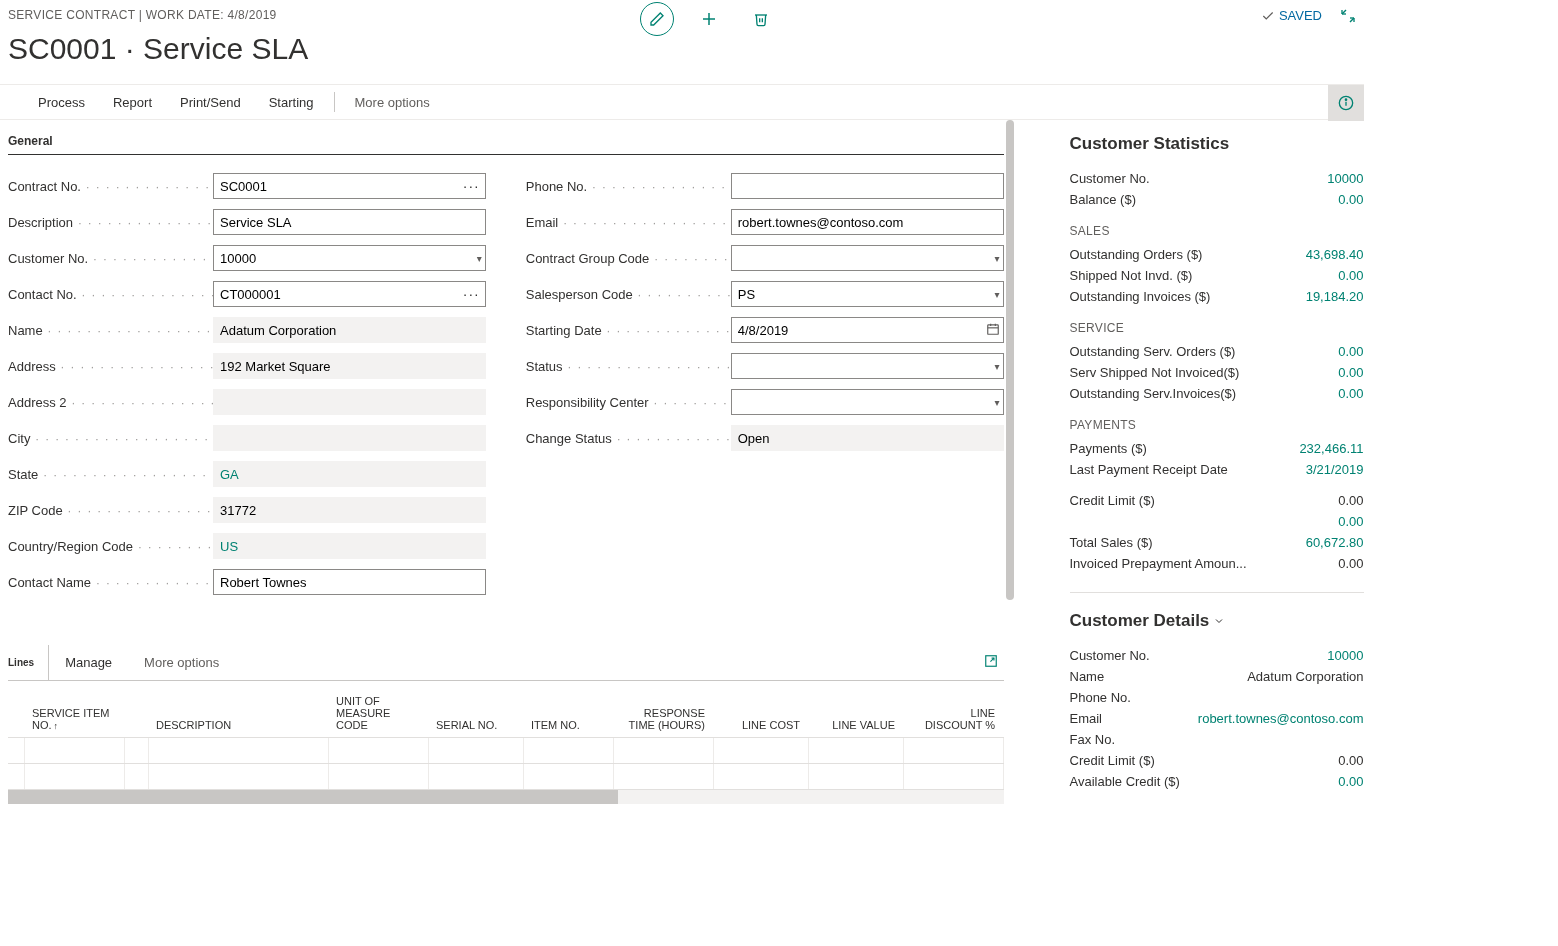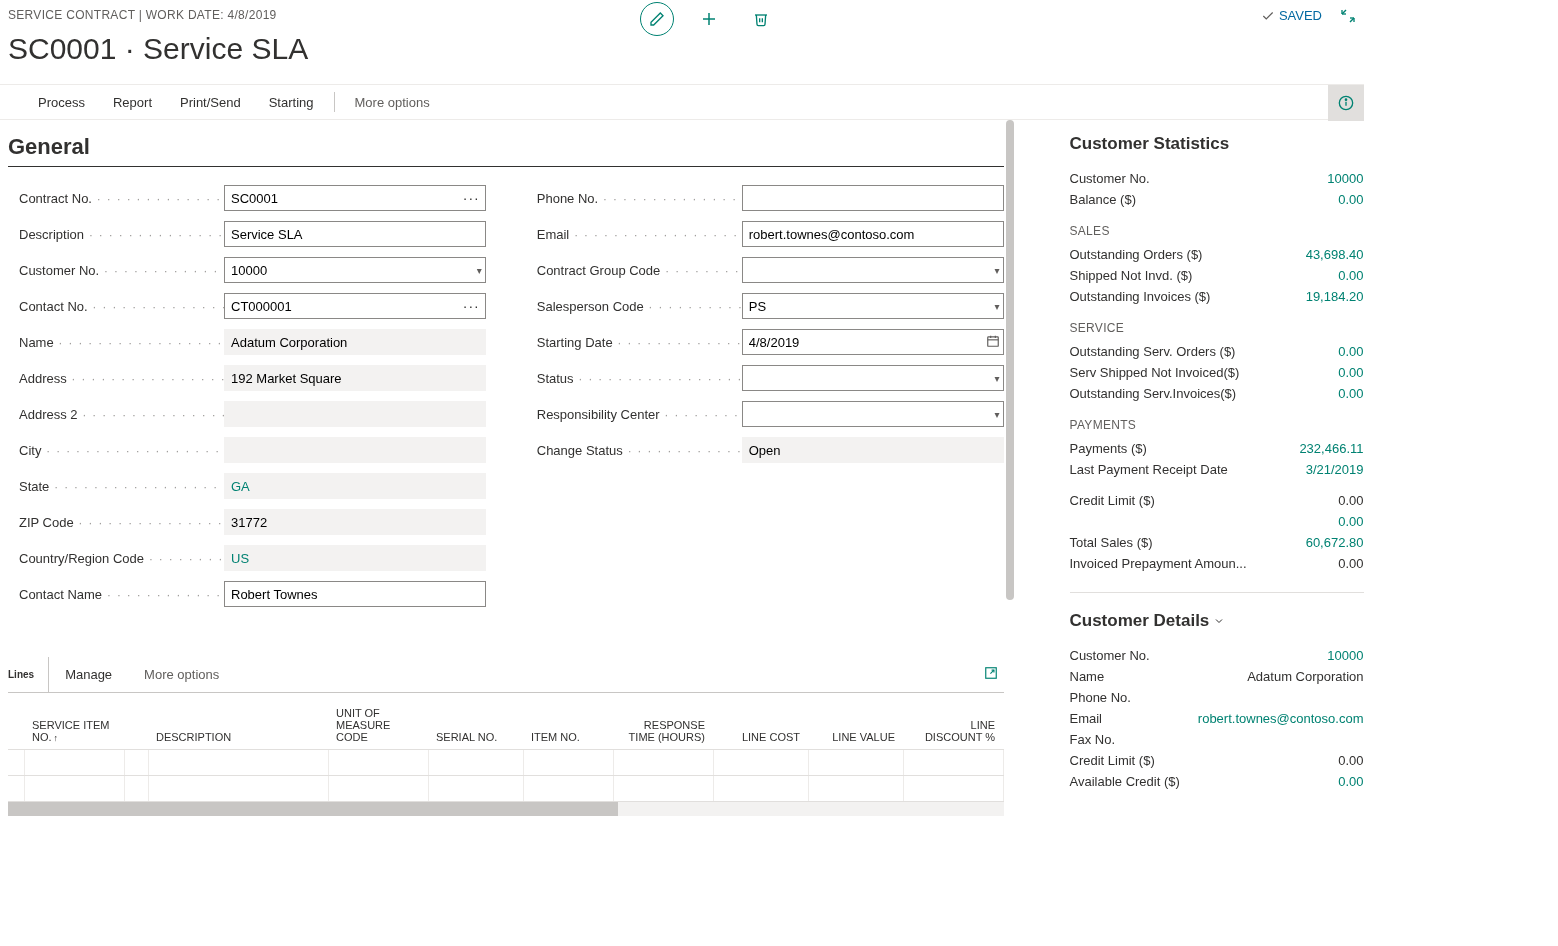--- a/index.html
+++ b/index.html
@@ -26,25 +26,25 @@
 .help-icon { position: absolute; right: 0; top: 0; width: 36px; height: 36px; background: #e1dfdd; display: flex; align-items: center; justify-content: center; cursor: pointer; color: #008272; }
 
 
 .content { display: flex; }
 .main-col { flex: 0 0 1005px; padding: 14px 8px 0 8px; position: relative; }
 .scroll-indicator { position: absolute; right: -2px; top: 0; width: 8px; height: 480px; background: #c8c6c4; border-radius: 4px; }
 
 .side-col { flex: 0 0 320px; padding: 14px 8px 0 18px; margin-left: 40px; }
 
 
-.section-title { font-size: 22px; font-weight: 600; color: #323130; padding-bottom: 6px; border-bottom: 1.5px solid #323130; margin-bottom: 18px; }
+.section-title { font-size: 12px; font-weight: 600; color: #323130; padding-bottom: 6px; border-bottom: 1.5px solid #323130; margin-bottom: 18px; }
 
 
 .form-cols { display: flex; gap: 40px; }
-.form-col { flex: 1; margin-left: 11px; }
+.form-col { flex: 1; }
 .field-row { display: flex; align-items: center; margin-bottom: 10px; height: 26px; }
 .field-label { width: 205px; font-size: 13px; color: #323130; position: relative; overflow: hidden; white-space: nowrap; }
 .field-label::after { content: " · · · · · · · · · · · · · · · · · · · · · · · · · · · · · ·"; color: #a19f9d; letter-spacing: 1px; }
 .field-input-wrap { flex: 1; position: relative; }
 .field-input { width: 100%; height: 26px; border: 1px solid #8a8886; padding: 0 6px; font-size: 13px; font-family: inherit; background: #fff; }
 .field-input.readonly { background: #f3f2f1; border: 1px solid #f3f2f1; }
 .field-input.link { color: #008272; }
 .input-icon-right { position: absolute; right: 4px; top: 50%; transform: translateY(-50%); pointer-events: none; color: #605e5c; font-size: 10px; }
 .dots-icon { position: absolute; right: 6px; top: 50%; transform: translateY(-50%); font-size: 14px; letter-spacing: 1px; color: #323130; cursor: pointer; }
 select.field-input { appearance: none; -webkit-appearance: none; padding-right: 20px; }

